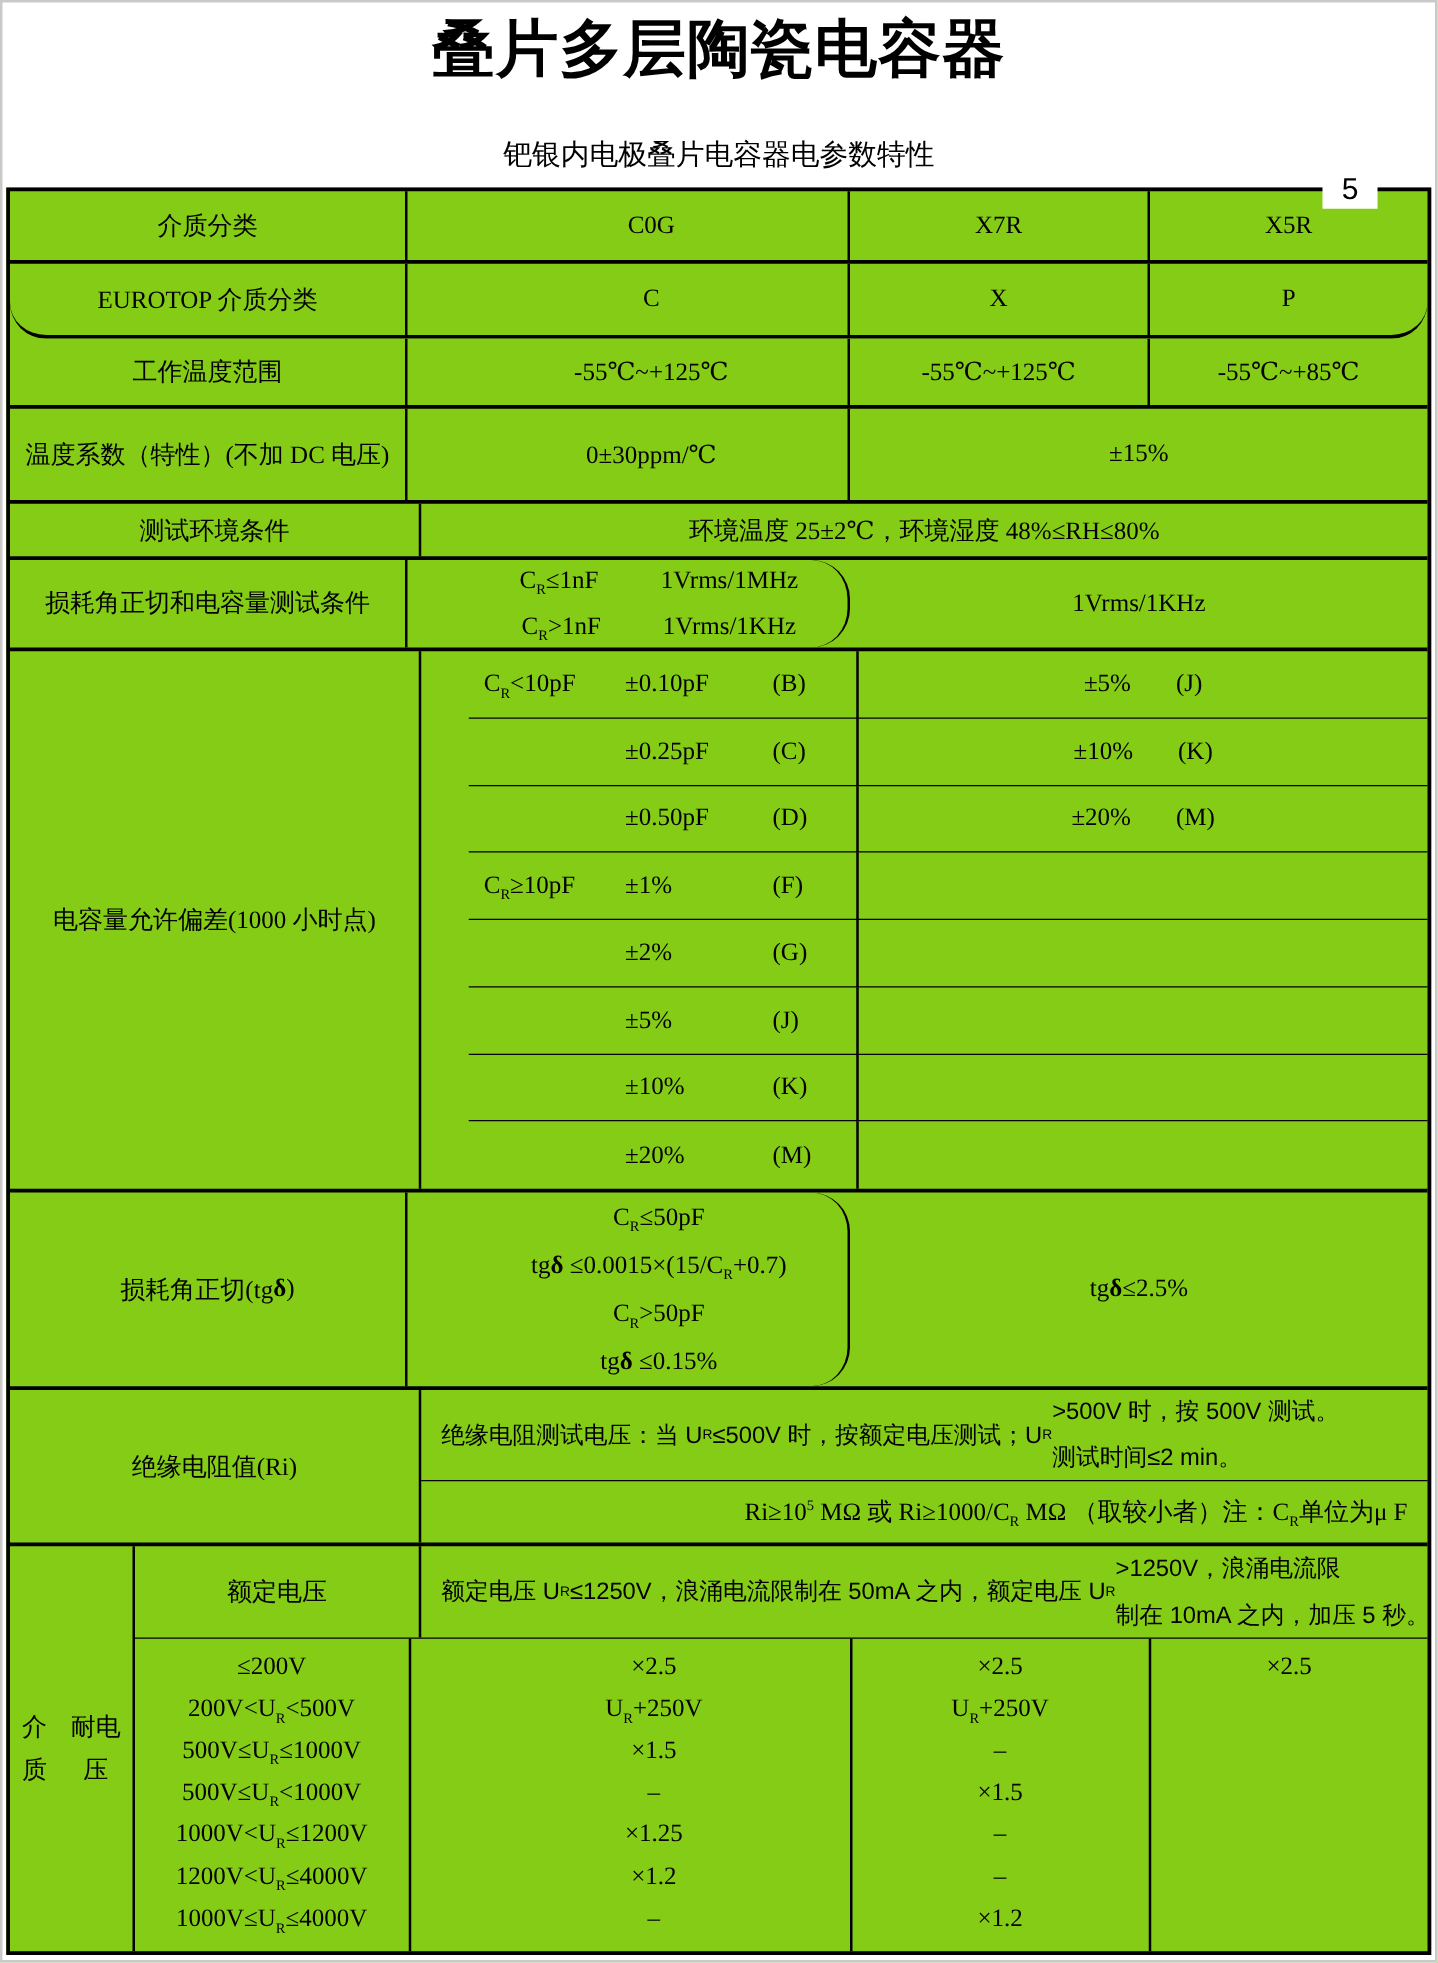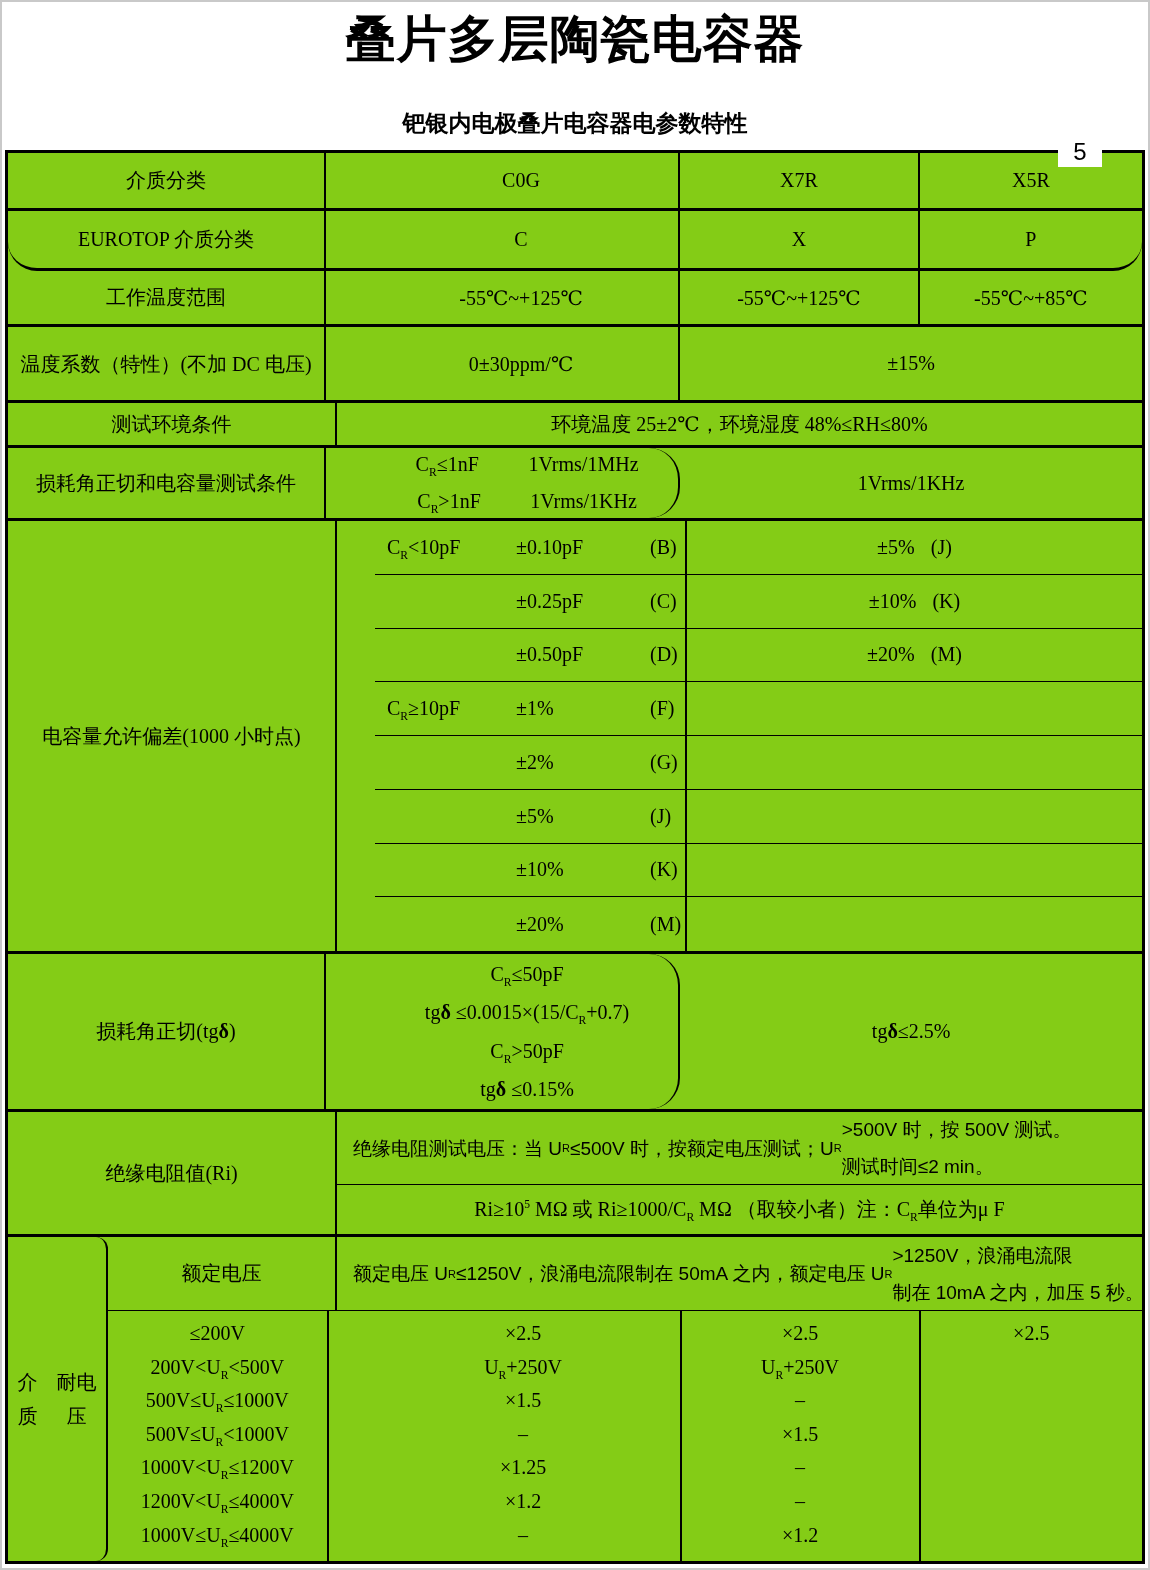--- a/index.html
+++ b/index.html
@@ -7,55 +7,55 @@
   .page-frame{position:absolute;inset:0;border:2px solid #c9c9c9;pointer-events:none;z-index:5;}
   .ser{font-family:"Liberation Serif","DejaVu Serif",serif;font-size:20px;}
   .sans{font-family:"Liberation Sans","DejaVu Sans",sans-serif;font-weight:400;font-size:19px;}
   sub{font-size:0.58em;line-height:0;}
   sup{font-size:0.58em;line-height:0;}
 
   .title{position:absolute;top:6px;left:0;width:100%;text-align:center;
          font-family:"Liberation Sans","DejaVu Sans",sans-serif;font-weight:700;
          font-size:50px;letter-spacing:1px;}
   .subtitle{position:absolute;top:108px;left:0;width:100%;text-align:center;
-         font-family:"Liberation Sans","DejaVu Sans",sans-serif;font-weight:700;font-size:23px;}
+         font-family:"Liberation Sans","DejaVu Sans",sans-serif;font-weight:400;font-size:23px;}
   .pagenum{position:absolute;top:137px;left:1058px;width:44px;height:30px;z-index:3;
          background:#fff;text-align:center;line-height:30px;
          font-family:"Liberation Sans","DejaVu Sans",sans-serif;font-size:24px;}
 
   .tbl{position:absolute;left:5px;top:150px;width:1140px;box-sizing:border-box;
        border:3px solid #000;background:#84cc16;}
   .row{display:flex;}
   .c{box-sizing:border-box;border-right:2px solid #000;display:flex;
      align-items:center;justify-content:center;text-align:center;}
   .last{border-right:none !important;}
   .bb3{border-bottom:3px solid #000;}
   .bb1{border-bottom:1px solid #000;}
   .c1{width:329px;} .c2{width:327px;margin-left:38px;} .c3{width:248px;} .c4{width:230px;}
   .c34{width:478px;} .c234{width:805px;}
-  .cSide{width:100px;border-radius:12px;} .cSub{width:229px;} .rest{width:1034px;display:flex;flex-direction:column;}
+  .cSide{width:100px;} .cSub{width:229px;} .rest{width:1034px;display:flex;flex-direction:column;}
   .h55{height:55px;} .h57{height:57px;border-radius:29px;} .h53{height:53px;} .h73{height:73px;}
   .h42{height:42px;} .h70{height:70px;} .h430{height:430px;} .h155{height:155px;}
   .h122{height:122px;} .h324{height:324px;} .h250{height:251px;}
 
   .col2lines{line-height:36px;}
   .leftlines{flex-direction:column;align-items:center;justify-content:center;
              padding-left:12px;line-height:37px;text-align:left;border-radius:31px;}
   .condline{display:flex;}
   .tp{display:inline-block;width:113px;text-align:left;}
   .tol-col{width:805px;display:flex;flex-direction:column;}
   .tol-row{display:flex;flex:1;}
-  .tol-row .c{height:auto;gap:16px;}
+  .tol-row .c{height:auto;}
   .cog-tol{justify-content:flex-start;padding-left:12px;text-align:left;}
   .tv{display:inline-block;width:118px;text-align:left;}
   .r-tol{gap:36px;}
   .ins-col{width:805px;display:flex;flex-direction:column;}
   .ins1{justify-content:flex-start;text-align:left;padding:0 16px;line-height:37px;
         white-space:nowrap;overflow:hidden;}
-  .ins2{justify-content:center;padding:0 16px;text-align:left;flex:1;}
+  .ins2{justify-content:flex-end;padding:0 16px;text-align:left;flex:1;}
   .rated{justify-content:flex-start;text-align:left;padding:0 16px;line-height:37px;
          white-space:nowrap;overflow:hidden;}
   .stack{flex-direction:column;justify-content:flex-start;padding-top:6px;}
   .ml{height:33.6px;line-height:33.6px;display:block;}
   .tgl{line-height:38.5px;}
 </style>
 </head>
 <body>
 
 <div class="page-frame"></div>

